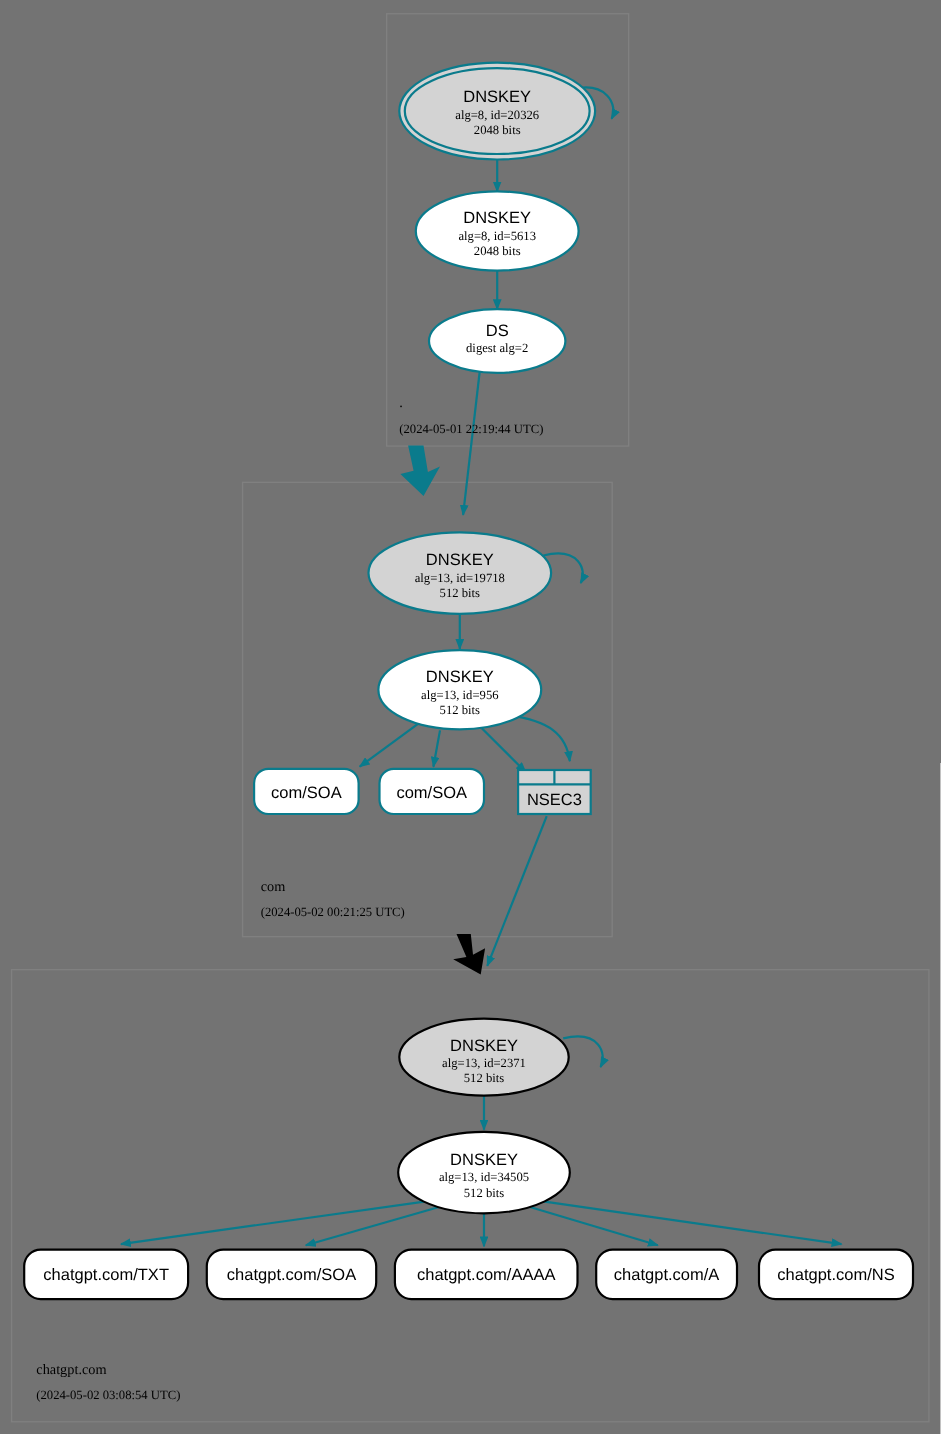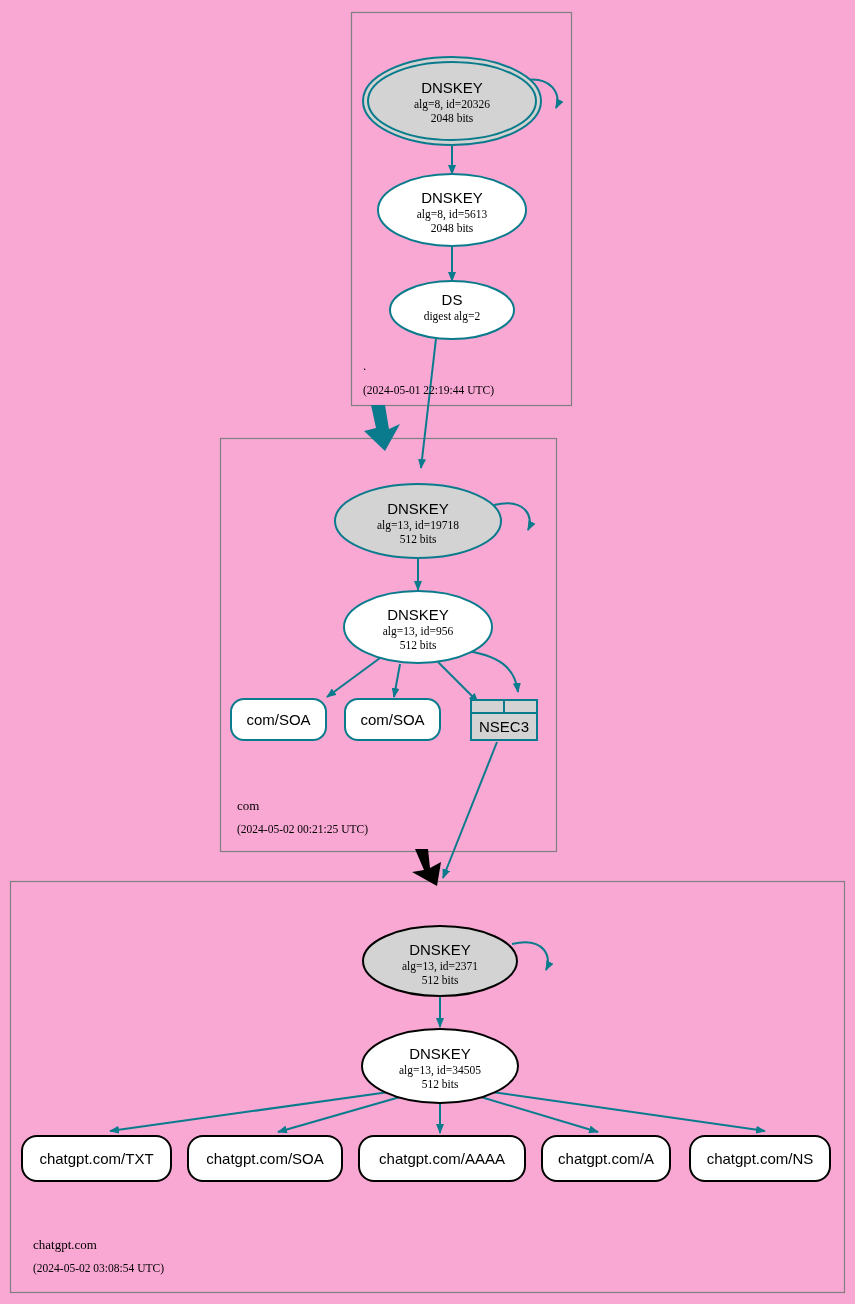--- a/index.html
+++ b/index.html
@@ -8,21 +8,21 @@
     background: #ffffff;
   }
   body {
     font-family: "Liberation Sans", sans-serif;
   }
   #canvas {
     position: relative;
     width: 855px;
     height: 1304px;
     overflow: hidden;
-    background: #f9a8d4;
+    background: #737373;
   }
   #graph-svg {
     position: absolute;
     left: 0;
     top: 0;
     width: 855px;
     height: 1304px;
   }
   .zone-box {
     fill: none;

